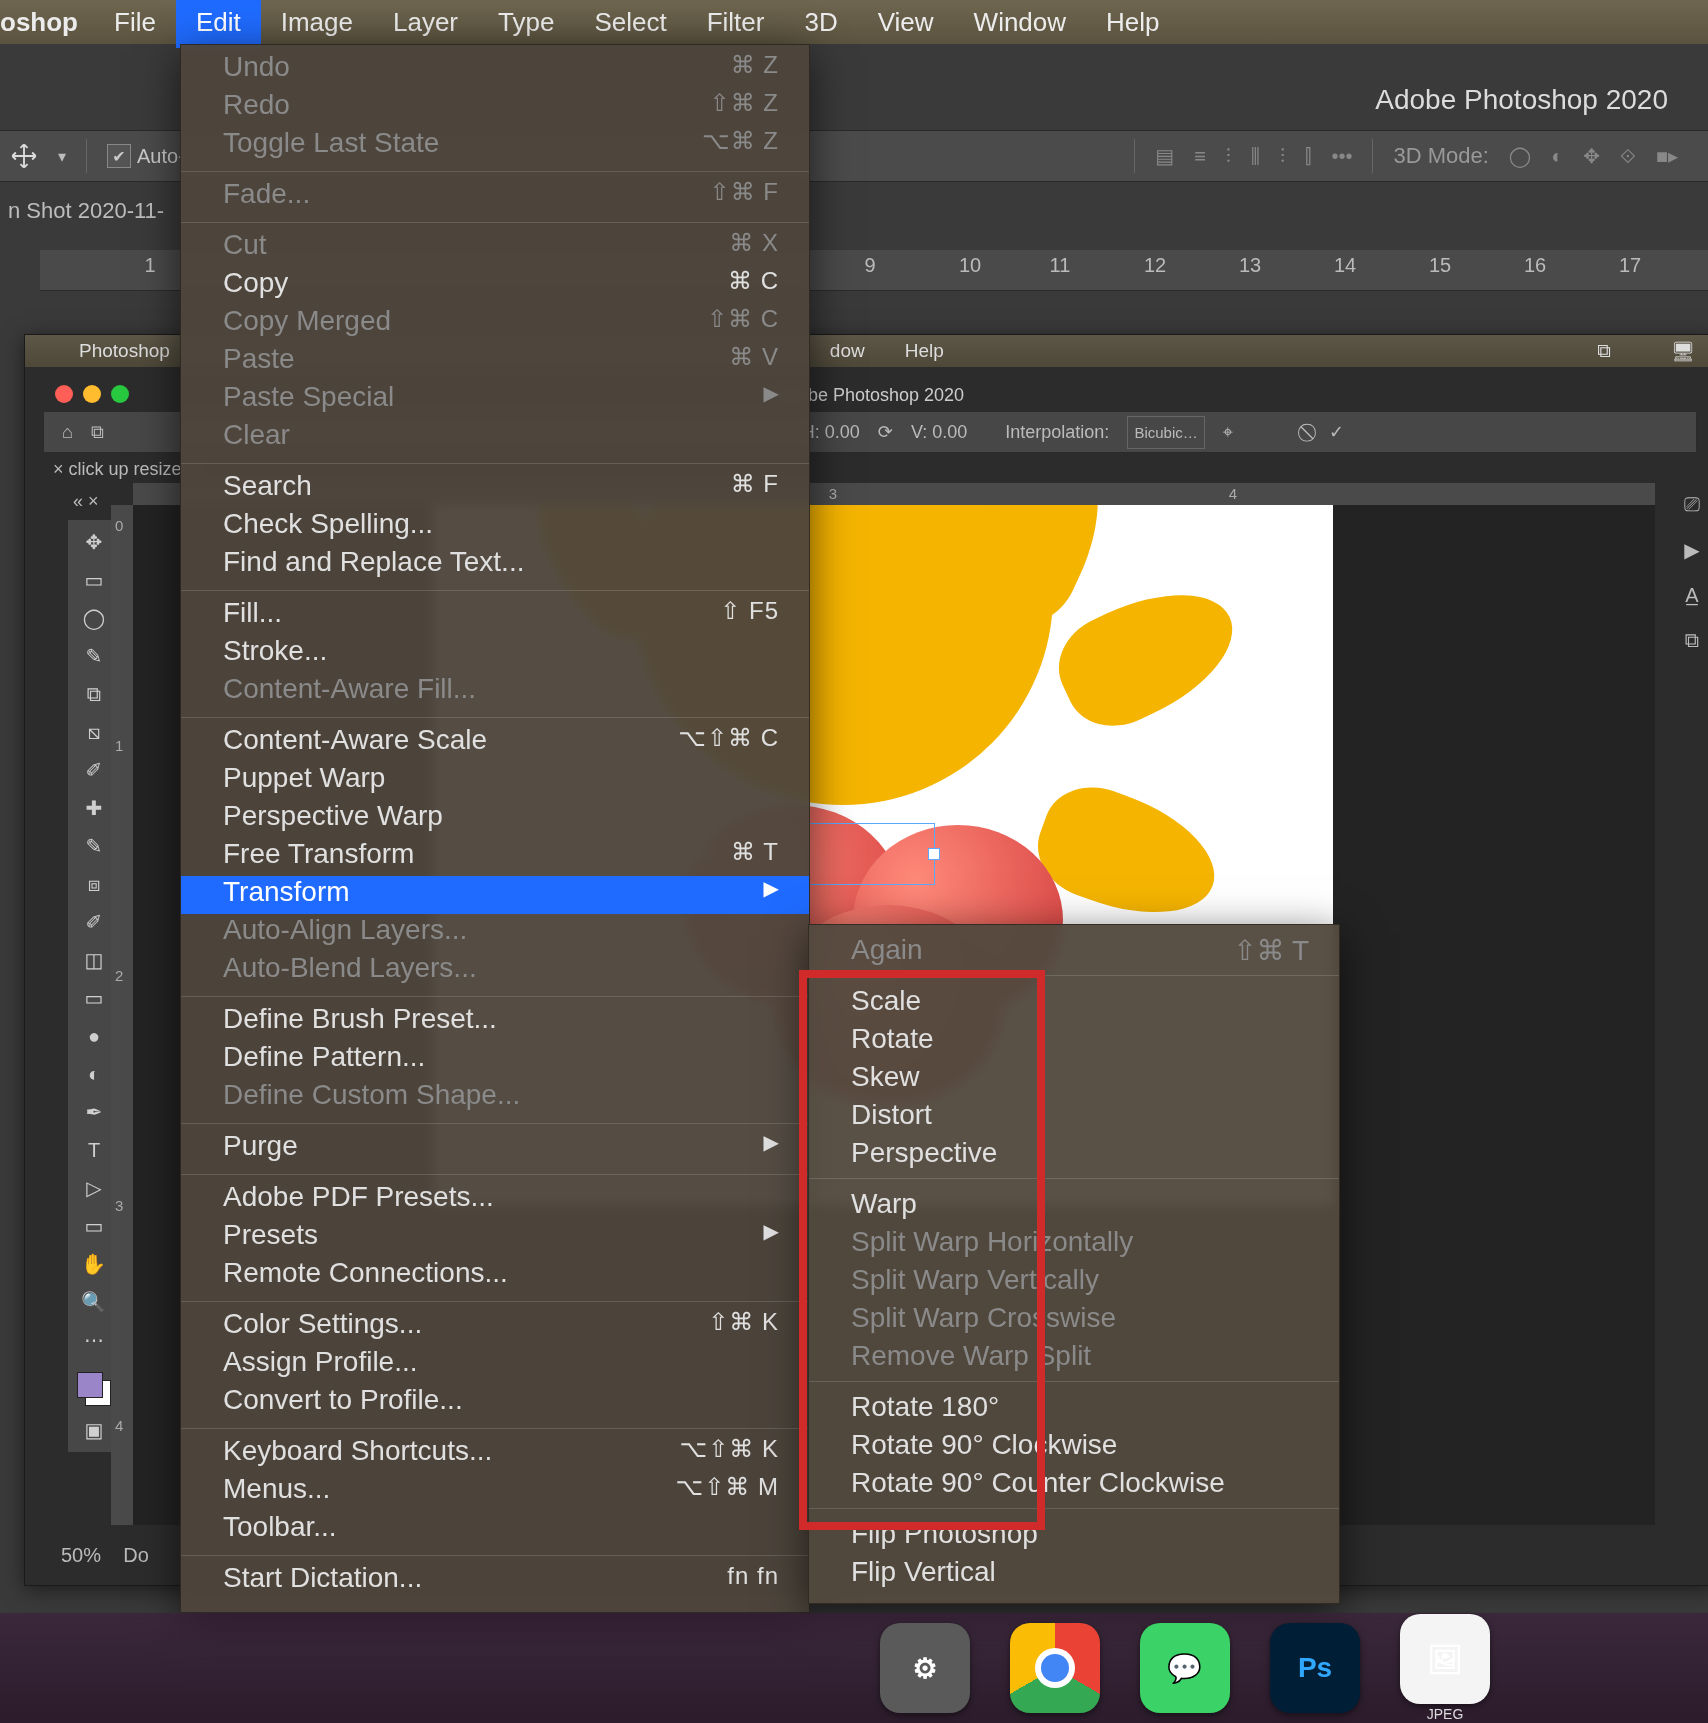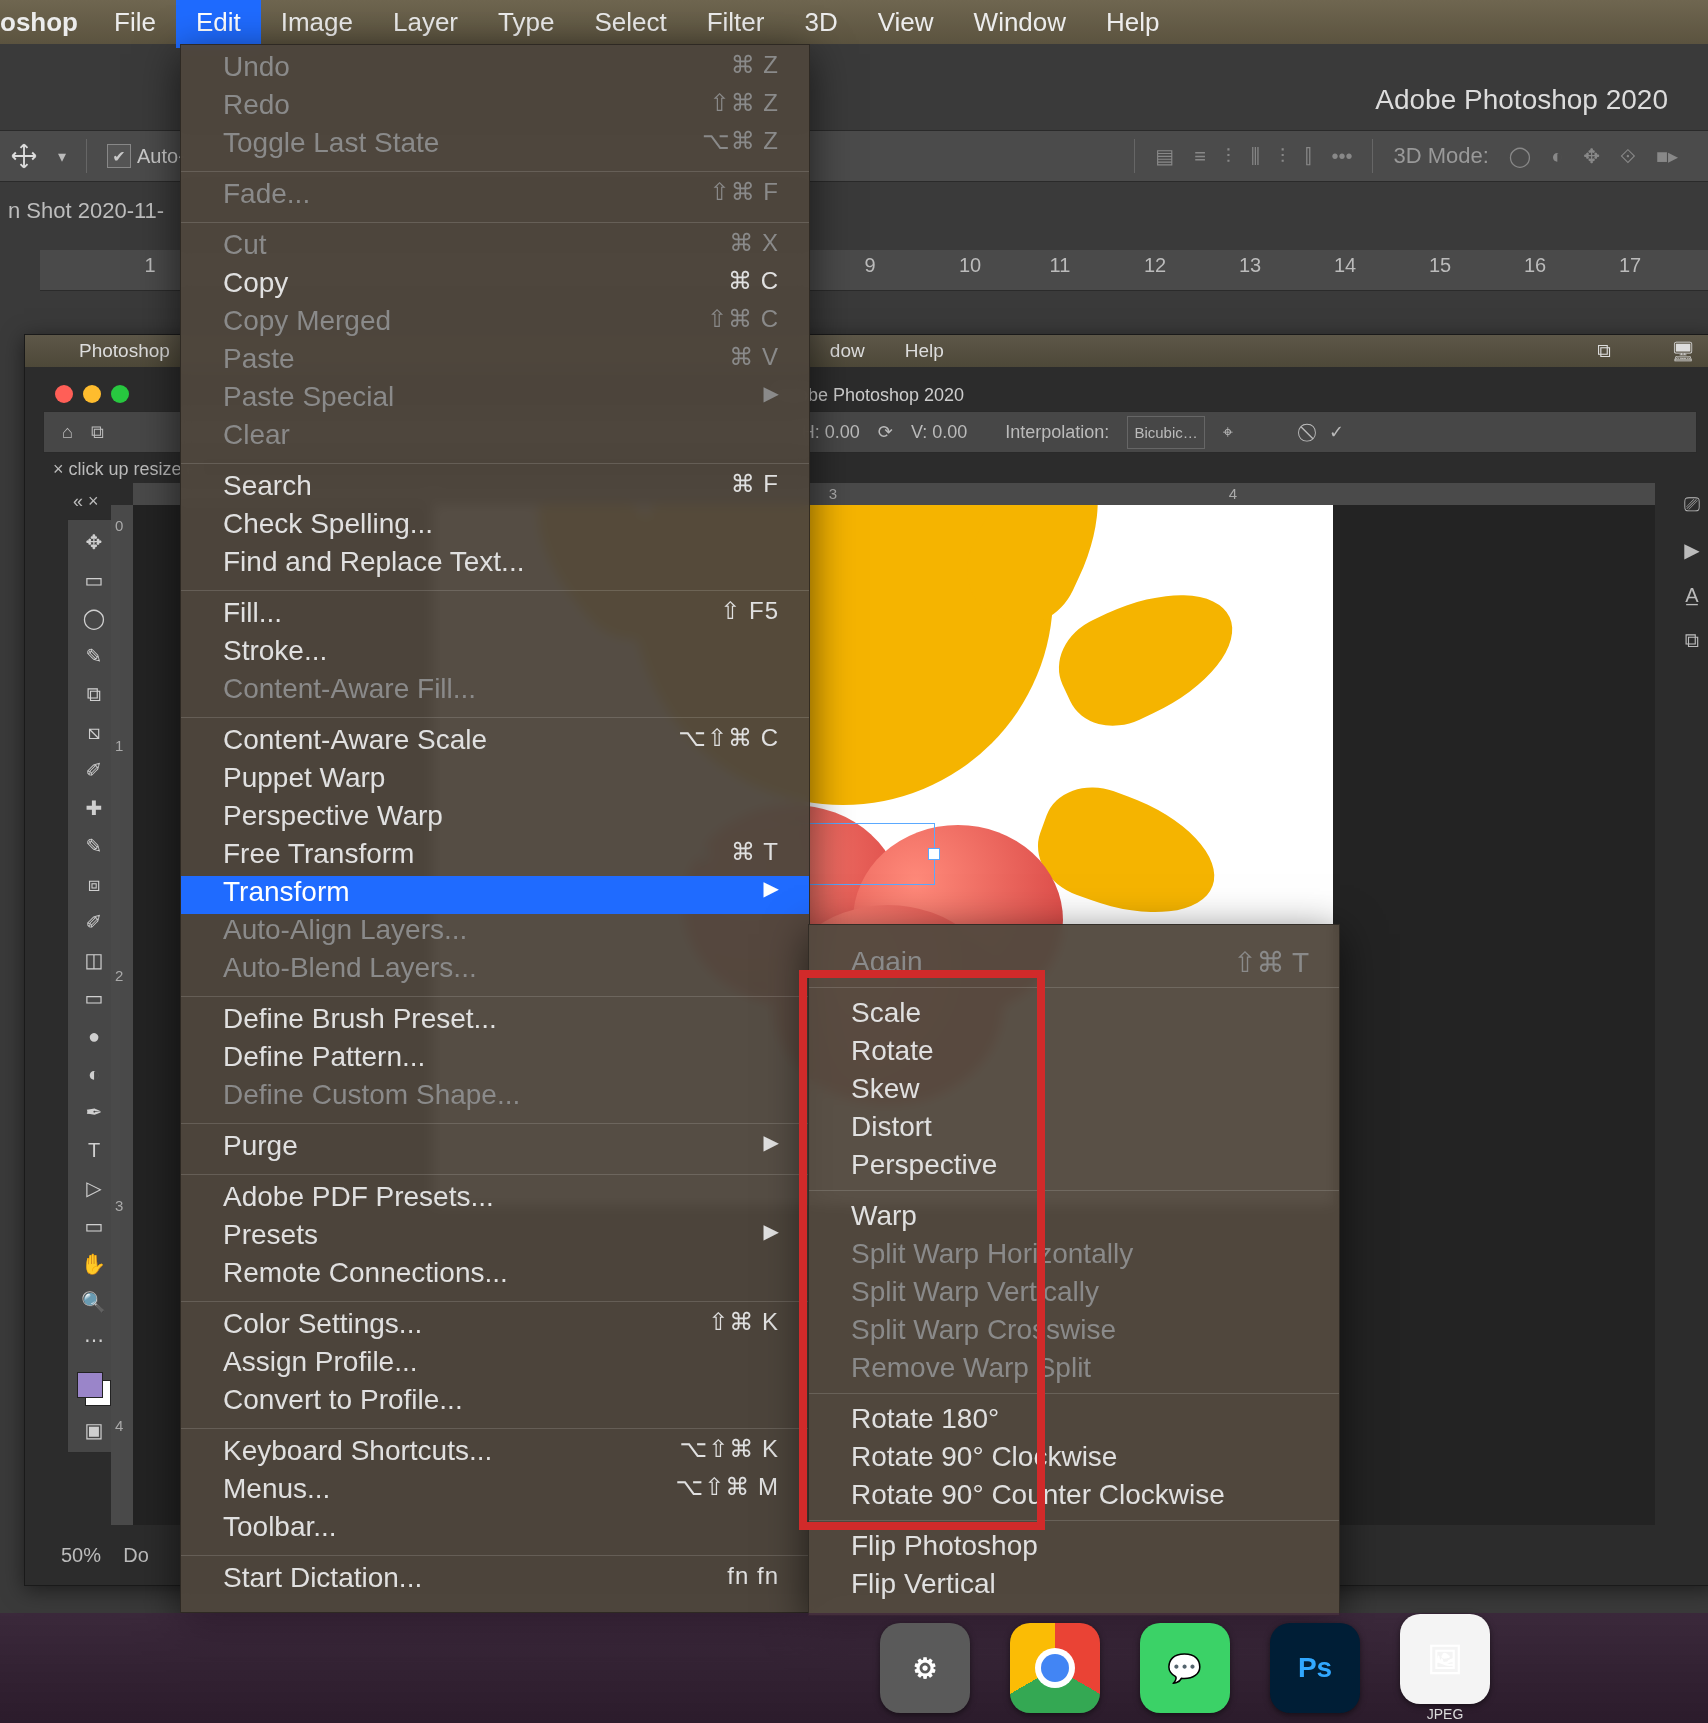--- a/index.html
+++ b/index.html
@@ -56,21 +56,21 @@
   
   .menu{position:absolute;left:180px;top:44px;width:628px;background:rgba(78,70,60,.96);backdrop-filter:blur(6px);box-shadow:0 10px 40px rgba(0,0,0,.6);border:1px solid rgba(0,0,0,.4);padding:6px 0 12px;font-size:28px}
   .menu .row{display:flex;align-items:flex-start;justify-content:space-between;height:38px;padding:0 30px 0 42px}
   .menu .row.dim{color:#8a8a8a}
   .menu .row.sel{background:#1f6bff;color:#fff}
   .menu .sc{font-size:24px;letter-spacing:1px}
   .menu .row .arrow{font-size:20px}
   .menu hr{border:none;border-top:1px solid rgba(255,255,255,.14);margin:6px 0}
 
   
-  .submenu{position:absolute;left:808px;top:924px;width:530px;background:rgba(82,73,62,.96);backdrop-filter:blur(6px);box-shadow:0 10px 40px rgba(0,0,0,.6);border:1px solid rgba(0,0,0,.4);padding:18px 0 12px;font-size:28px}
+  .submenu{position:absolute;left:808px;top:924px;width:530px;background:rgba(82,73,62,.96);backdrop-filter:blur(6px);box-shadow:0 10px 40px rgba(0,0,0,.6);border:1px solid rgba(0,0,0,.4);padding:6px 0 12px;font-size:28px}
   .submenu .row{display:flex;align-items:center;justify-content:space-between;height:38px;padding:0 30px 0 42px}
   .submenu .row.dim{color:#8a8a8a}
   .submenu hr{border:none;border-top:1px solid rgba(255,255,255,.14);margin:6px 0}
   .redbox{position:absolute;border:8px solid #d12a2a;pointer-events:none}
 
   
   .dock{position:absolute;left:0;bottom:0;width:100%;height:110px;background:linear-gradient(rgba(60,30,60,.6),rgba(40,20,40,.8));display:flex;align-items:center;padding-left:880px;gap:40px}
   .dock .app{width:90px;height:90px;border-radius:20px;display:flex;align-items:center;justify-content:center;font-weight:700;color:#fff;font-size:28px;box-shadow:0 2px 6px rgba(0,0,0,.5)}
   .dock .appwrap{display:flex;flex-direction:column;align-items:center;gap:2px;color:#ddd;font-size:14px}
 </style>

